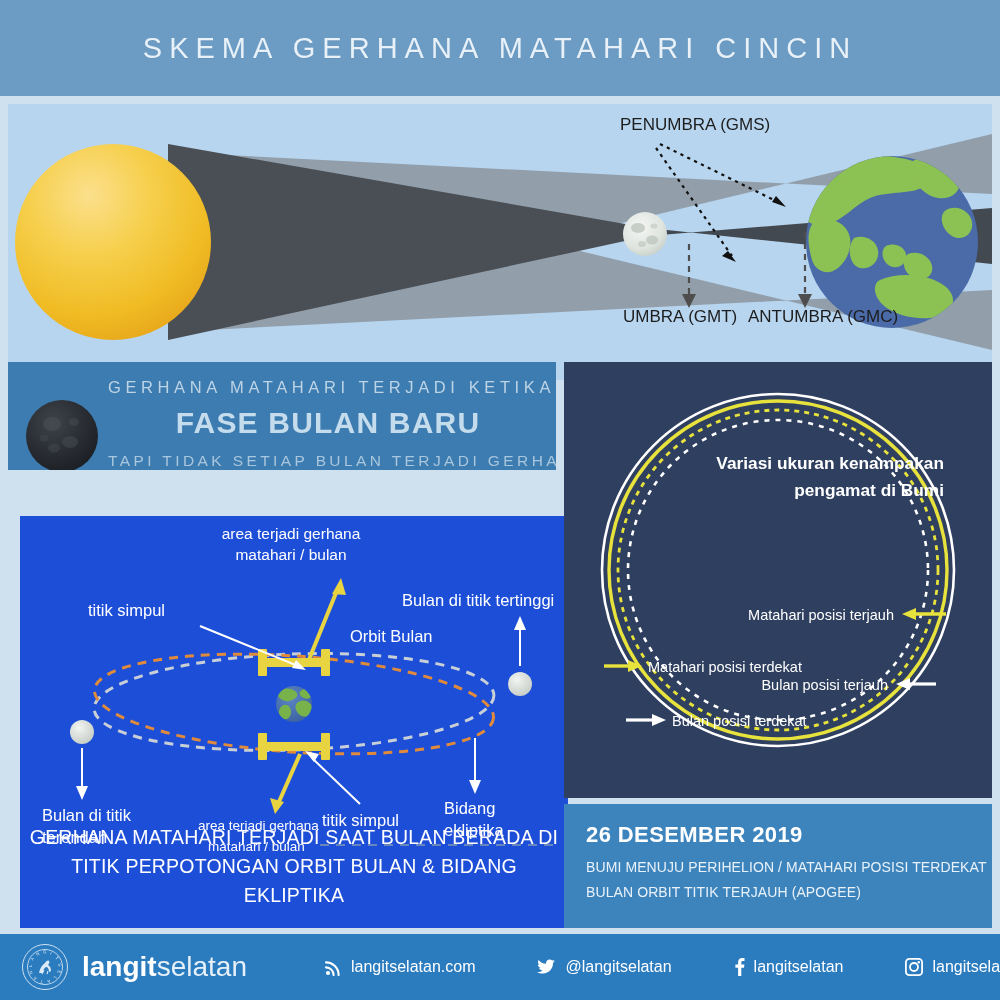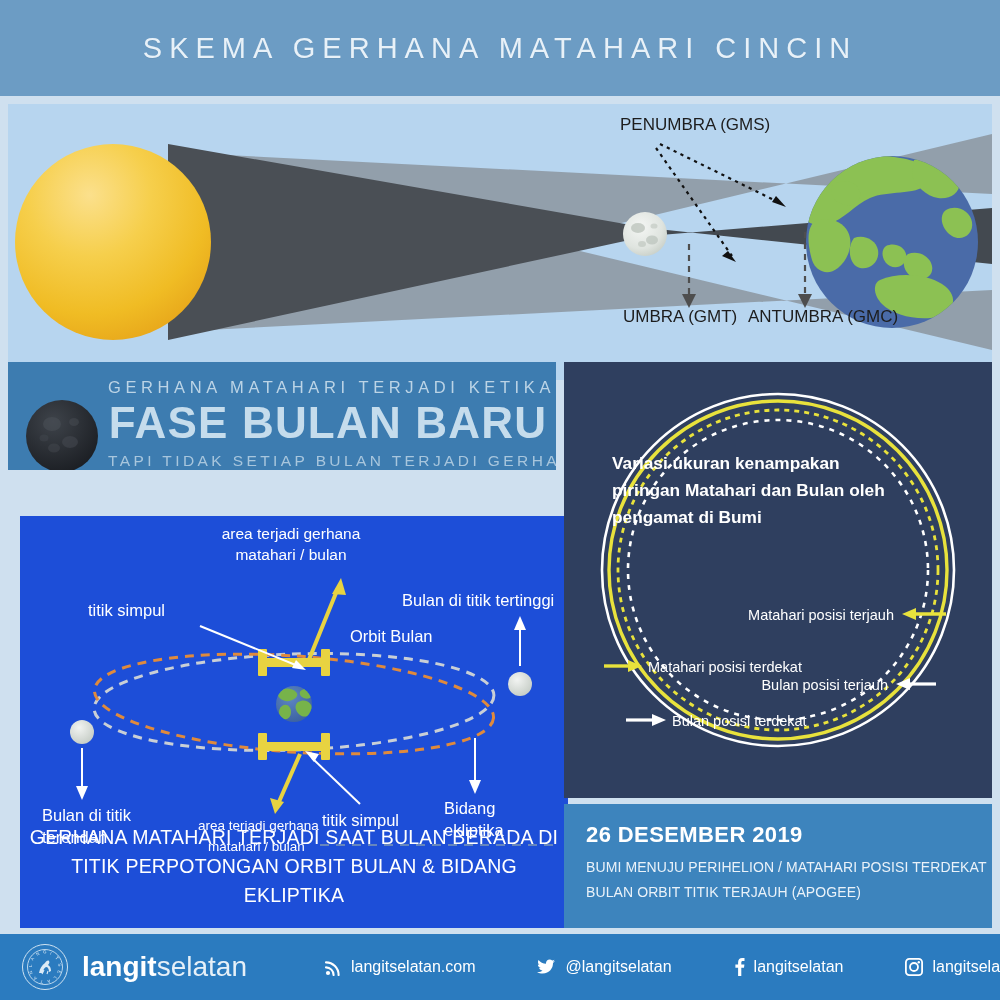--- a/index.html
+++ b/index.html
@@ -36,21 +36,21 @@
   
   .newmoon {
     position:absolute; left:8px; top:362px; width:548px; height:108px;
     background:#3d7cb0; overflow:hidden;
   }
   .nm-moon {
     position:absolute; left:16px; top:36px; width:76px; height:76px;
   }
   .nm-text { position:absolute; left:100px; top:16px; width:440px; text-align:center; }
   .nm-l1 { color:#bcd4e6; font-size:16.5px; letter-spacing:4.6px; font-weight:400; white-space:nowrap;}
-  .nm-l2 { color:#c5dcec; font-size:44px; font-weight:bold; letter-spacing:1.2px; line-height:50px; margin-top:1px; white-space:nowrap;}
+  .nm-l2 { color:#c5dcec; font-size:30px; font-weight:bold; letter-spacing:1.2px; line-height:50px; margin-top:1px; white-space:nowrap;}
   .nm-l3 { color:#a8c6dd; font-size:15.5px; letter-spacing:3.4px; margin-top:4px; white-space:nowrap;}
   .nm-l4 { color:#e2eef7; font-size:16.5px; letter-spacing:0px; margin-top:5px; white-space:nowrap;}
 
   
   .orbit {
     position:absolute; left:20px; top:516px; width:548px; height:412px;
     background:#1d4ed8; overflow:hidden;
   }
   .orbit svg { display:block; }
   .orbit-caption {
@@ -59,21 +59,21 @@
     letter-spacing:0.2px;
   }
 
   
   .circles {
     position:absolute; left:564px; top:362px; width:428px; height:436px;
     background:#2f3f5f; overflow:hidden;
   }
   .circles svg { display:block; }
   .circ-title {
-    position:absolute; left:48px; top:88px; width:332px; text-align:left;
+    position:absolute; left:48px; top:88px; width:332px; text-align:right;
     color:#ffffff; font-size:17.3px; font-weight:bold; line-height:27px;
   }
 
   
   .datebox {
     position:absolute; left:564px; top:804px; width:428px; height:124px;
     background:#3d84bd; padding:18px 0 8px 22px;
   }
   .date-main { color:#ffffff; font-size:22px; font-weight:bold; letter-spacing:0.4px;}
   .date-sub { color:#eaf2f9; font-size:14px; line-height:25px; margin-top:7px; letter-spacing:0.1px;}
@@ -354,21 +354,20 @@
       </g>
 
       <g>
         <line x1="62" y1="358" x2="92" y2="358" stroke="#ffffff" stroke-width="3.2"></line>
         <polygon points="102,358 88,352 88,364" fill="#ffffff"></polygon>
         <text class="lbl-white" x="108" y="364" font-size="14.5">Bulan posisi terdekat</text>
       </g>
     </svg>
     <div class="circ-title">
       <div>Variasi ukuran kenampakan</div>
-      <div>piringan Matahari dan Bulan oleh</div>
       <div>pengamat di Bumi</div>
     </div>
   </div>
 
   <div class="datebox">
     <div class="date-main">26 DESEMBER 2019</div>
     <div class="date-sub">
       <div>BUMI MENUJU PERIHELION / MATAHARI POSISI TERDEKAT</div>
       <div>BULAN ORBIT TITIK TERJAUH (APOGEE)</div>
     </div>

